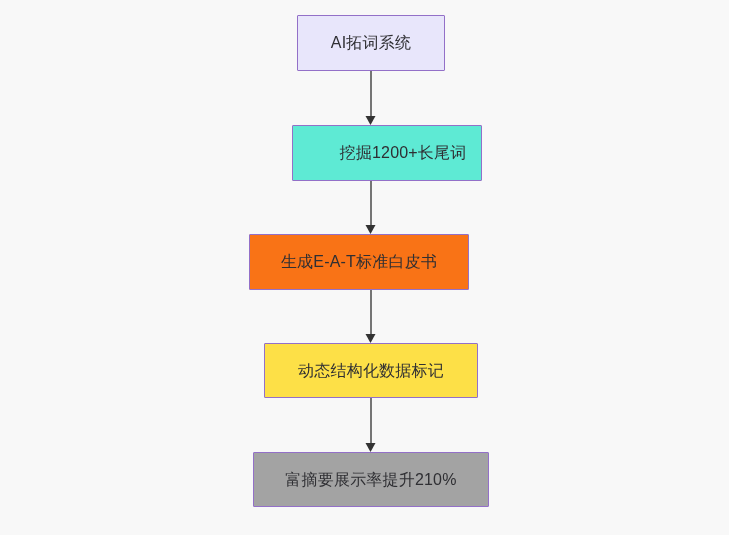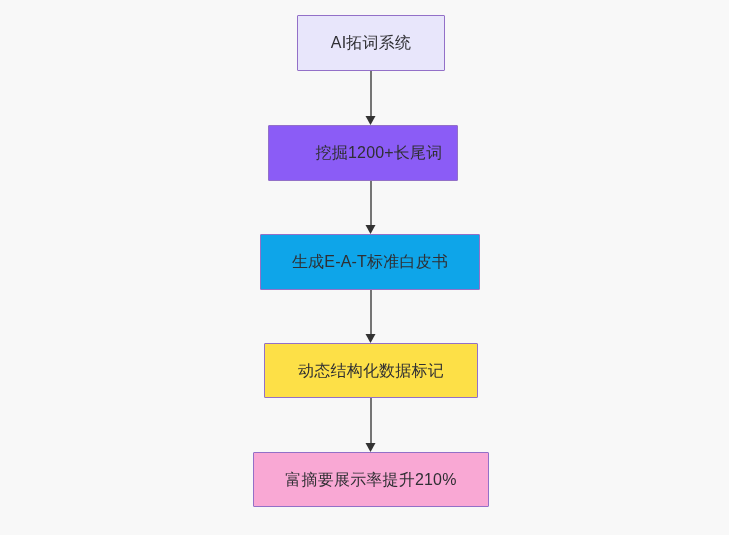--- a/index.html
+++ b/index.html
@@ -79,26 +79,26 @@
     <div class="edge-head" style="top: 44px; border-top-color: rgb(51, 51, 51);"></div>
   </div>
   <div class="edge" style="left: 371px; top: 398px; height: 54px;">
     <div class="edge-line" style="height: 47px; background: rgb(117, 117, 117);"></div>
     <div class="edge-head" style="top: 45px; border-top-color: rgb(51, 51, 51);"></div>
   </div>
 
   <div class="node" style="left: 297px; top: 15px; width: 148px; height: 56px; background: rgb(232, 230, 251); border-color: rgb(147, 112, 200); color: rgb(47, 47, 51);">
     <span class="node-label">AI拓词系统</span>
   </div>
-  <div class="node" style="left: 268px; top: 125px; width: 190px; height: 56px; background: #8b5cf6; border-color: rgb(147, 112, 200); color: rgb(47, 47, 51); padding-left: 32px;">
+  <div class="node" style="left: 292px; top: 125px; width: 190px; height: 56px; background: #5eead4; border-color: rgb(147, 112, 200); color: rgb(47, 47, 51); padding-left: 32px;">
     <span class="node-label">挖掘1200+长尾词</span>
   </div>
-  <div class="node" style="left: 260px; top: 234px; width: 220px; height: 56px; background: #0ea5e9; border-color: rgb(147, 112, 200); color: rgb(47, 47, 51);">
+  <div class="node" style="left: 249px; top: 234px; width: 220px; height: 56px; background: #f97316; border-color: rgb(147, 112, 200); color: rgb(47, 47, 51);">
     <span class="node-label">生成E-A-T标准白皮书</span>
   </div>
   <div class="node" style="left: 264px; top: 343px; width: 214px; height: 55px; background: #fde047; border-color: rgb(147, 112, 200); color: rgb(47, 47, 51);">
     <span class="node-label">动态结构化数据标记</span>
   </div>
-  <div class="node" style="left: 253px; top: 452px; width: 236px; height: 55px; background: #f9a8d4; border-color: rgb(147, 112, 200); color: rgb(47, 47, 51);">
+  <div class="node" style="left: 253px; top: 452px; width: 236px; height: 55px; background: #a3a3a3; border-color: rgb(147, 112, 200); color: rgb(47, 47, 51);">
     <span class="node-label">富摘要展示率提升210%</span>
   </div>
 
 </div>
 
 </body></html>

